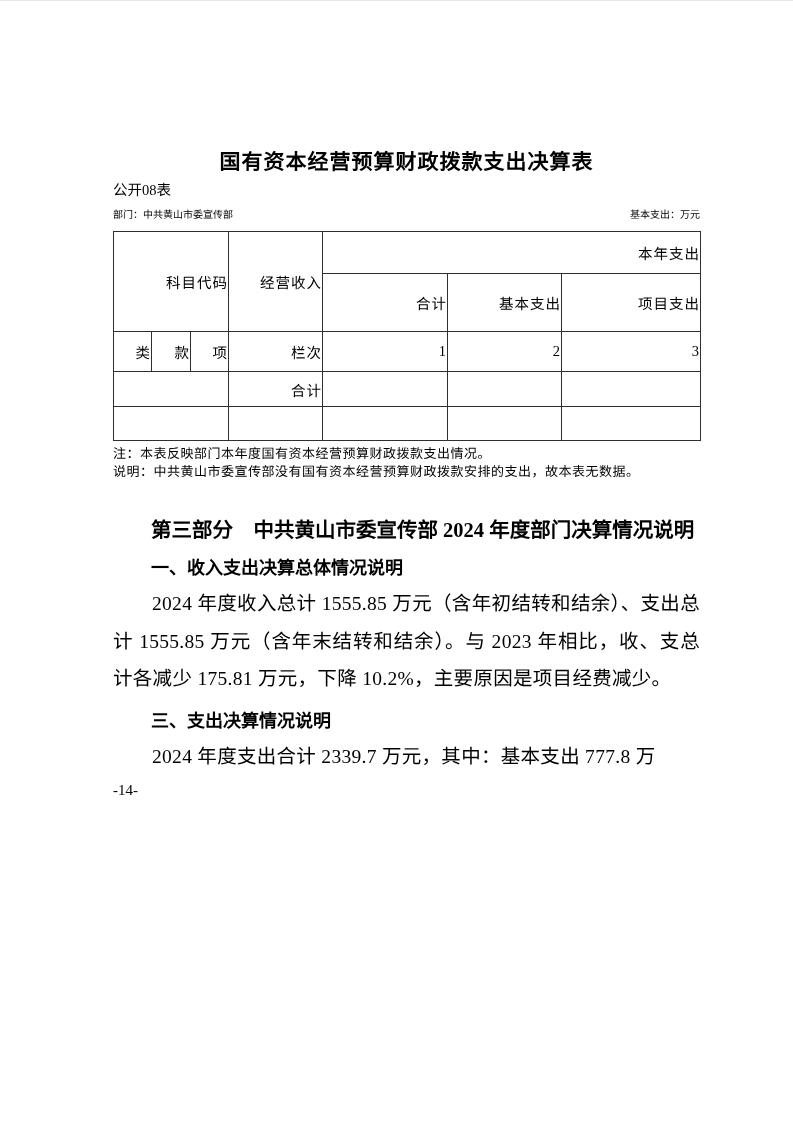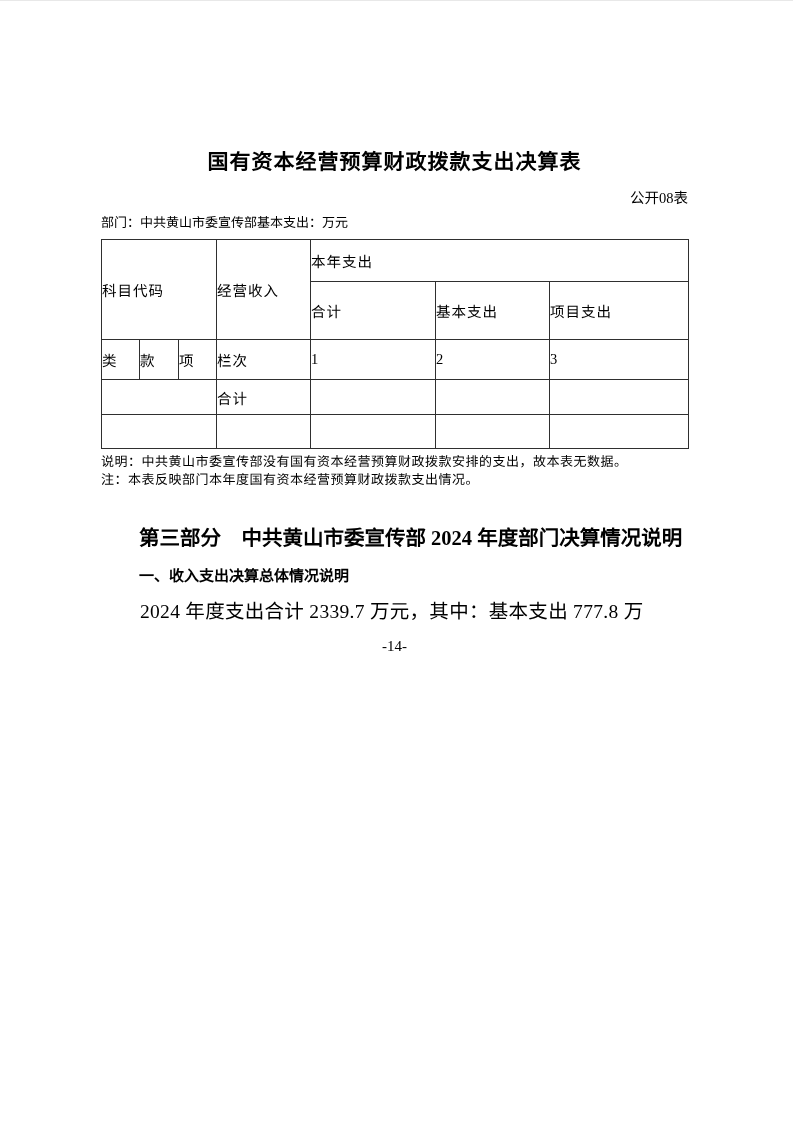--- a/index.html
+++ b/index.html
@@ -8,54 +8,54 @@
     background: #ffffff;
     color: #000000;
     font-family: "Liberation Serif", "DejaVu Serif", serif;
     position: relative;
     overflow: hidden;
     border-top: 1px solid #e8e8e8;
     box-sizing: border-box;
   }
   .content {
     position: absolute;
-    left: 101px; top: 0;
+    left: 113px; top: 0;
     width: 587px;
   }
   .doc-title {
     margin-top: 146px;
     text-align: center;
     font-family: "Liberation Sans", "DejaVu Sans", sans-serif;
     font-weight: bold;
     font-size: 21px;
     line-height: 30px;
     letter-spacing: 1px;
   }
   .tag-line {
-    margin-top: 12px;
-    text-align: right;
+    margin-top: 4px;
     font-size: 14.5px;
     line-height: 18px;
   }
   .dept-row {
     margin-top: 7px;
     display: flex;
-    font-size: 13px;
+    justify-content: space-between;
+    font-size: 10px;
     line-height: 18px;
   }
   table.fiscal {
     margin-top: 7px;
     border-collapse: collapse;
     table-layout: fixed;
     width: 587px;
     font-size: 14.5px;
   }
   table.fiscal td {
     border: 1px solid #2f2f2f;
-    text-align: left;
+    text-align: right;
     vertical-align: middle;
     padding: 0;
     letter-spacing: 1px;
   }
   tr.row-year   { height: 42px; }
   tr.row-heads  { height: 58px; }
   tr.row-lanci  { height: 40px; }
   tr.row-total  { height: 35px; }
   tr.row-empty  { height: 34px; }
   .notes {
@@ -69,36 +69,36 @@
     font-family: Liberation Serif, serif;
     font-weight: bold;
     font-size: 20.5px;
     line-height: 30px;
     text-indent: 38px;
   }
   .sub-heading {
     margin-top: 8px;
     font-family: "Liberation Sans", "DejaVu Sans", sans-serif;
     font-weight: bold;
-    font-size: 15px;
+    font-size: 18px;
     line-height: 30px;
     text-indent: 38px;
   }
   .body-para {
     margin: 2px 0 0 0;
     font-size: 19.5px;
     line-height: 37.5px;
     text-align: justify;
     text-justify: inter-ideograph;
     text-indent: 39px;
     letter-spacing: 0.3px;
   }
   .page-number {
     margin-top: 6px;
-    text-align: center;
+    text-align: left;
     font-size: 15px;
     line-height: 18px;
   }
 </style>
 </head>
 <body>
 
 <div class="content">
 
   <div class="doc-title">国有资本经营预算财政拨款支出决算表</div>
@@ -151,26 +151,28 @@
         <td colspan="3"></td>
         <td></td>
         <td></td>
         <td></td>
         <td></td>
       </tr>
     </tbody>
   </table>
 
   <div class="notes">
+    <div>注：本表反映部门本年度国有资本经营预算财政拨款支出情况。</div>
     <div>说明：中共黄山市委宣传部没有国有资本经营预算财政拨款安排的支出，故本表无数据。</div>
-    <div>注：本表反映部门本年度国有资本经营预算财政拨款支出情况。</div>
   </div>
 
   <div class="part-heading">第三部分　中共黄山市委宣传部 2024 年度部门决算情况说明</div>
 
   <div class="sub-heading">一、收入支出决算总体情况说明</div>
+  <p class="body-para">2024 年度收入总计 1555.85 万元（含年初结转和结余）、支出总计 1555.85 万元（含年末结转和结余）。与 2023 年相比，收、支总计各减少 175.81 万元，下降 10.2%，主要原因是项目经费减少。</p>
 
 
+  <div class="sub-heading">三、支出决算情况说明</div>
   <p class="body-para">2024 年度支出合计 2339.7 万元，其中：基本支出 777.8 万</p>
 
   <div class="page-number">-14-</div>
 
 </div>
 
 </body></html>

